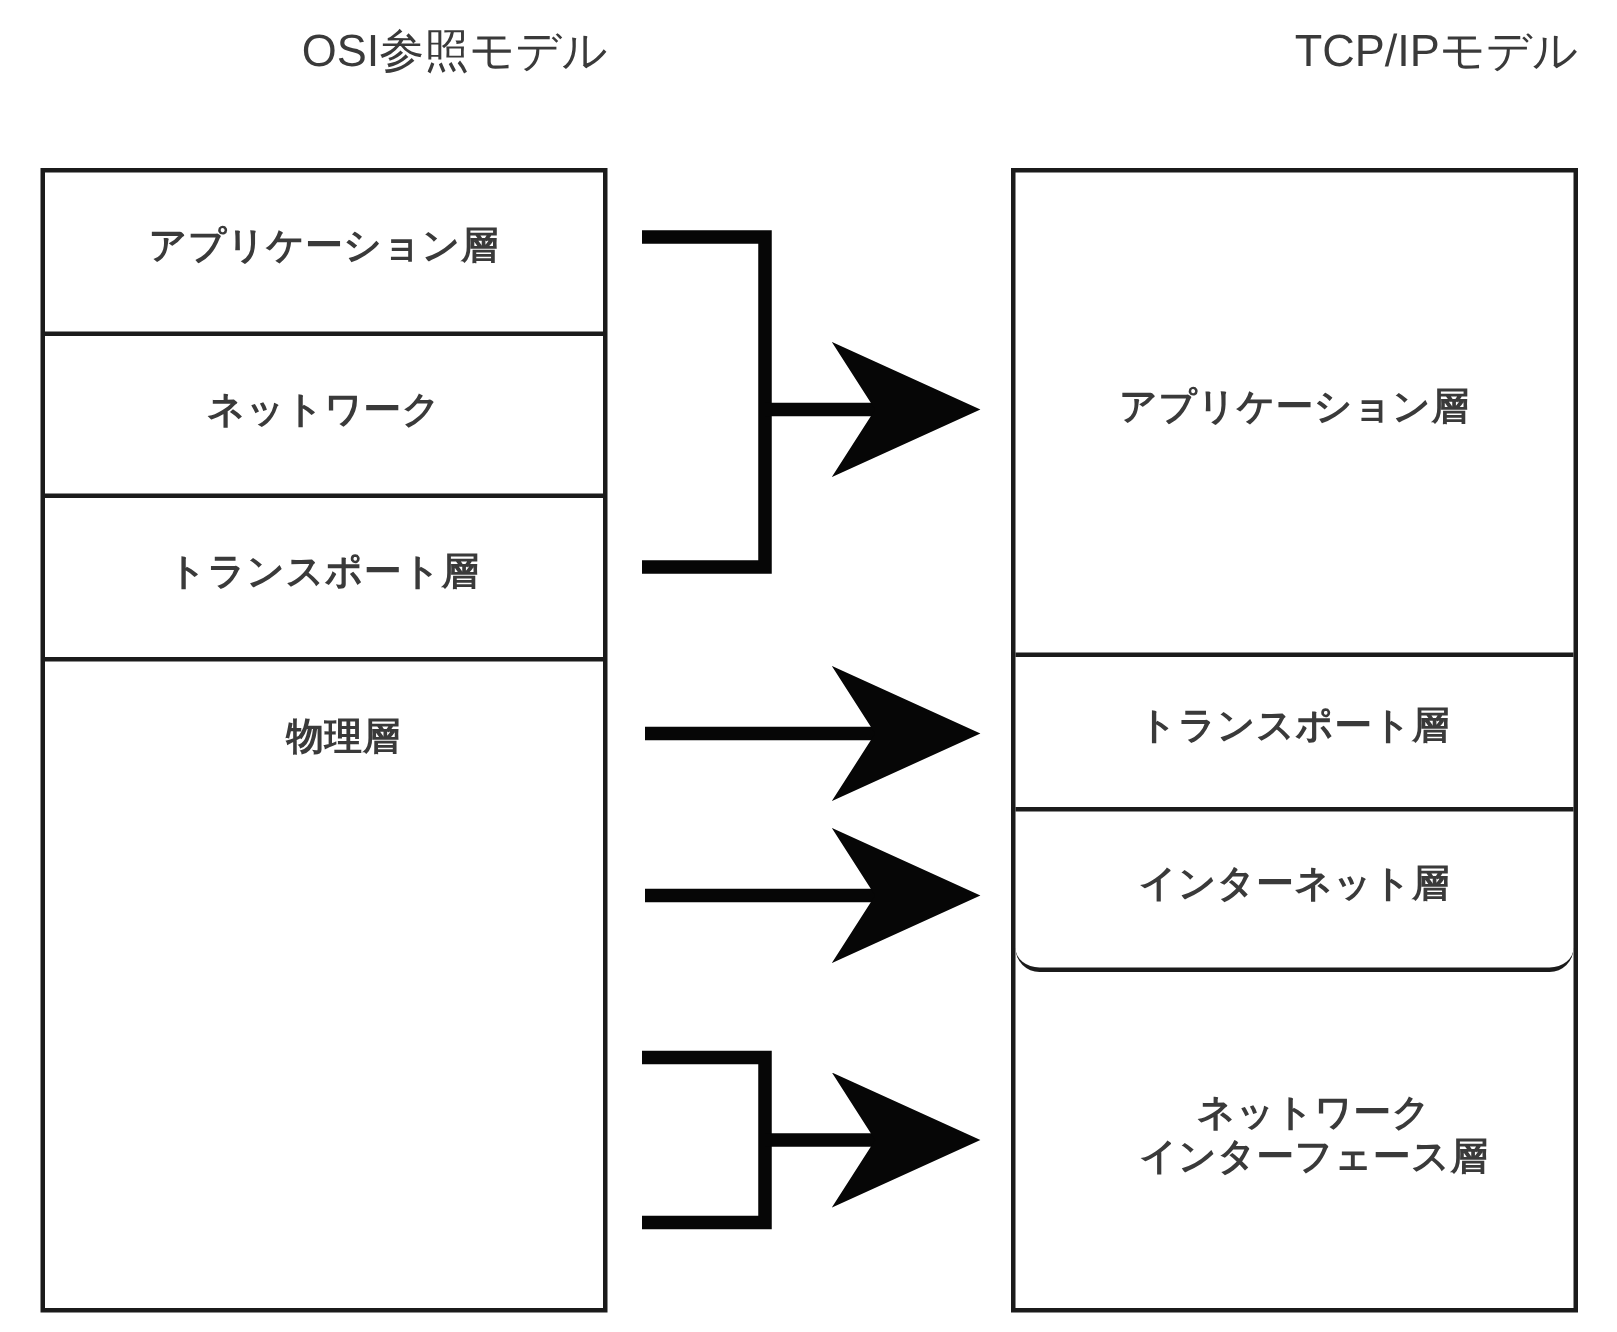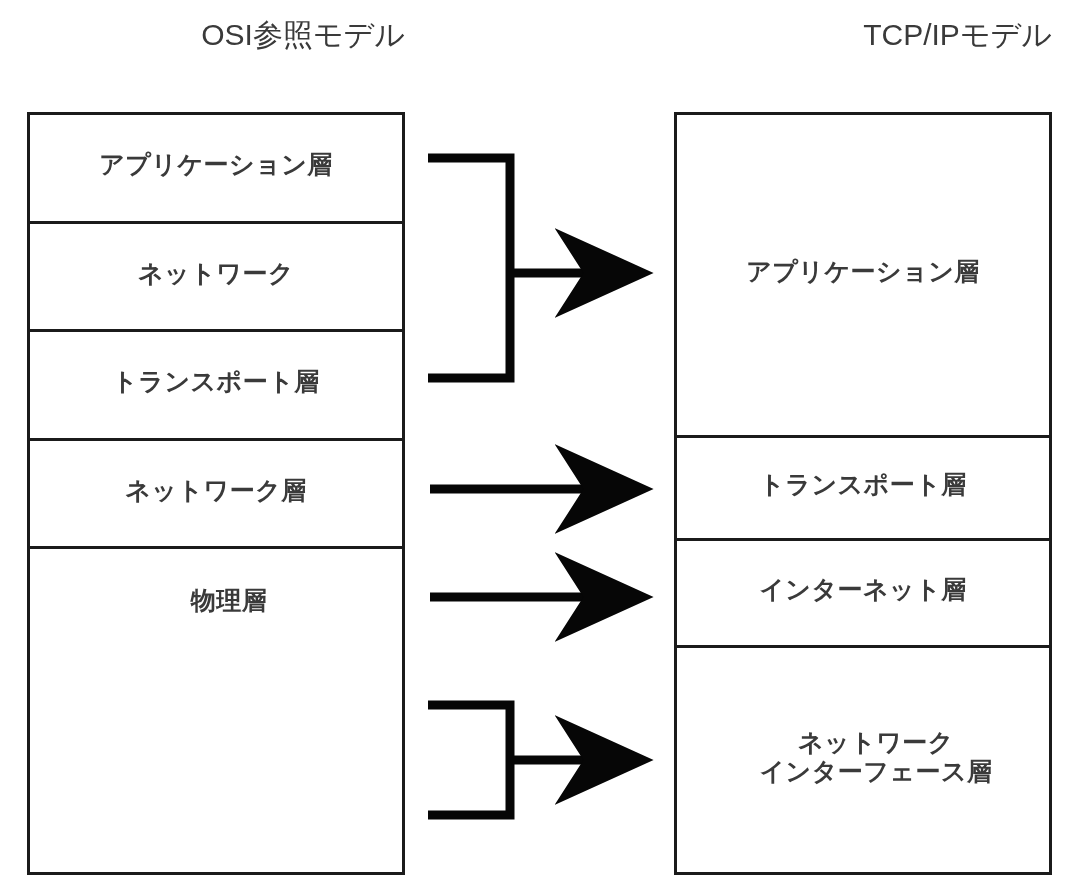--- a/index.html
+++ b/index.html
@@ -84,21 +84,21 @@
     border-bottom: none;
     padding-left: 26px;
   }
 
   
   #osi-stack .layer-cell { height: 108.5px; flex: 0 0 108.5px; }
 
   
   #tcpip-stack .layer-cell.h-app   { flex: 0 0 323px; height: 323px; }
   #tcpip-stack .layer-cell.h-tran  { flex: 0 0 103px; height: 103px; }
-  #tcpip-stack .layer-cell.h-inet  { flex: 0 0 107px; height: 107px; }
+  #tcpip-stack .layer-cell.h-inet  { flex: 0 0 107px; height: 107px; border-radius: 16px; }
   #tcpip-stack .layer-cell.h-netif { flex: 1 1 auto; }
 
   
   #connectors {
     position: absolute;
     left: 0;
     top: 0;
     width: 1078px;
     height: 888px;
     pointer-events: none;
@@ -110,21 +110,20 @@
 <div class="diagram">
 
   <div class="title" id="title-osi">OSI参照モデル</div>
 
   <div class="title" id="title-tcpip">TCP/IPモデル</div>
 
   <div class="stack" id="osi-stack">
     <div class="layer-cell">アプリケーション層</div>
     <div class="layer-cell">ネットワーク</div>
     <div class="layer-cell">トランスポート層</div>
-    <div class="layer-cell">ネットワーク層</div>
     <div class="layer-cell">物理層</div>
   </div>
 
   <div class="stack" id="tcpip-stack">
     <div class="layer-cell h-app">アプリケーション層</div>
     <div class="layer-cell h-tran">トランスポート層</div>
     <div class="layer-cell h-inet">インターネット層</div>
     <div class="layer-cell h-netif">ネットワーク
 インターフェース層</div>
   </div>

